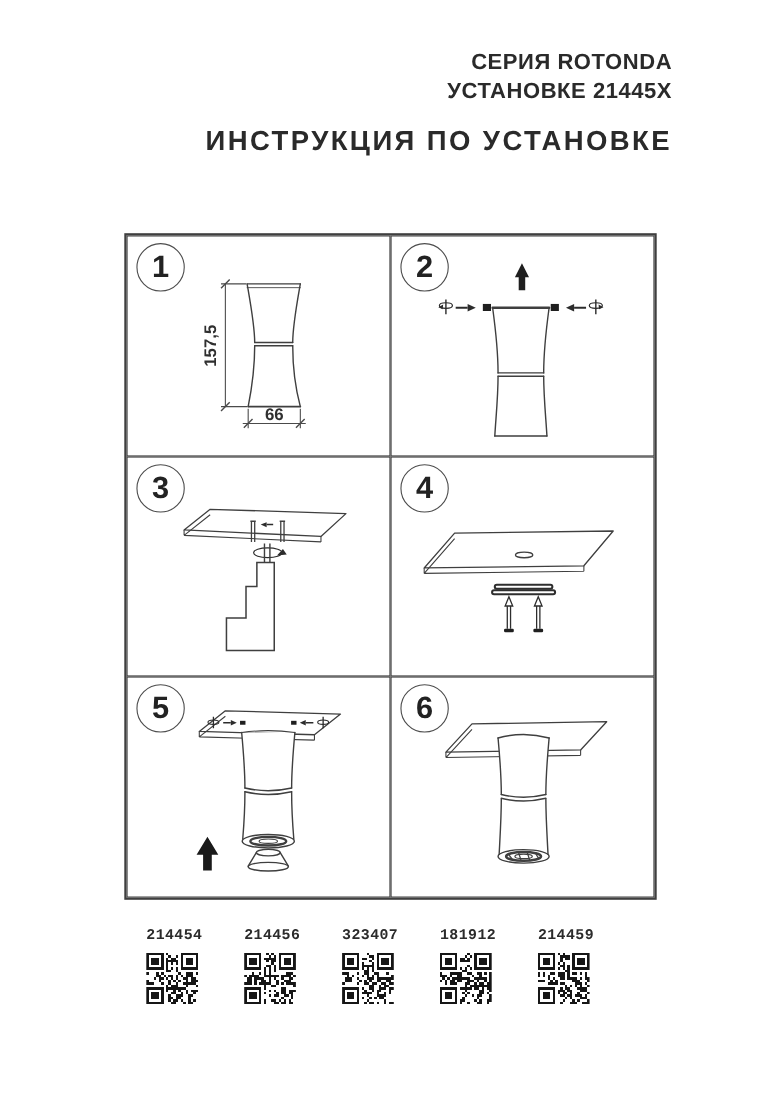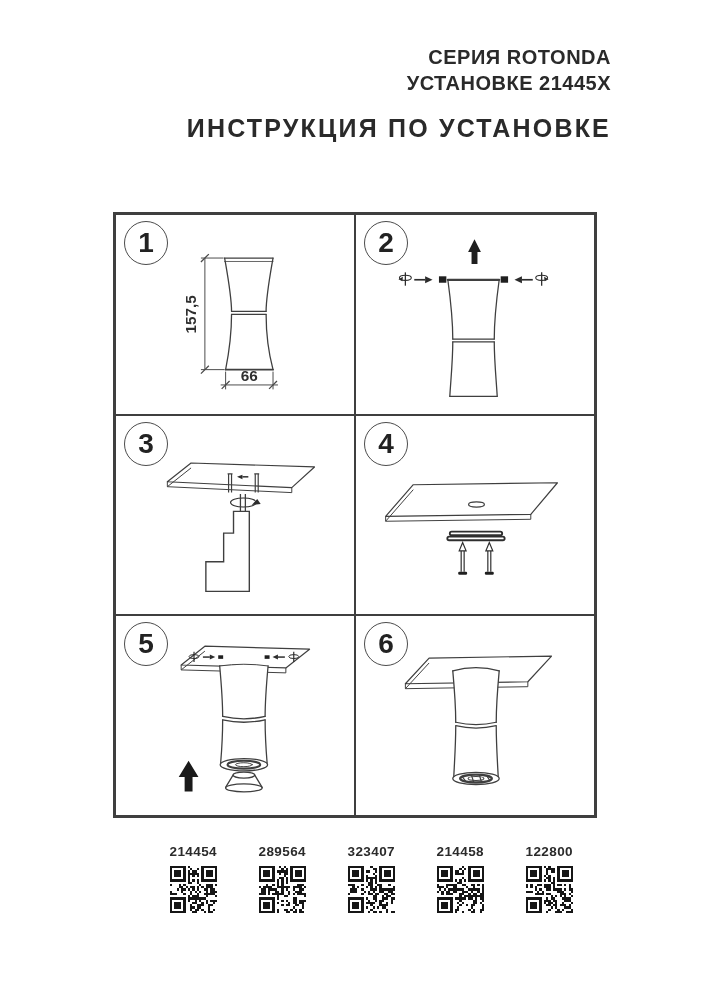--- a/index.html
+++ b/index.html
@@ -33,21 +33,21 @@
     display:flex;align-items:center;justify-content:center;
     font-size:28px;font-weight:700;color:#222;z-index:2;
     box-sizing:border-box;
   }
   .dim-text{font-family:"Liberation Sans", sans-serif;font-size:15.5px;font-weight:700;fill:#2f2f2f;}
   
   .qr-row{
     position:absolute;left:133px;top:844px;width:440px;
     display:flex;justify-content:space-between;
   }
-  .qr-item{width:84px;text-align:right;}
+  .qr-item{width:84px;text-align:left;font-family:Liberation Mono, monospace;}
   .qr-label{font-size:13.5px;font-weight:700;letter-spacing:0.4px;color:#2b2b2b;}
   .qr-item svg{width:47px;height:47px;margin-top:7px;}
 </style>
 </head>
 <body>
 
 <div class="page">
 
   <div class="header">
     <div class="hdr-block1">
@@ -354,21 +354,21 @@
           <rect x="17" y="19" width="1" height="1"></rect>
           <rect x="19" y="19" width="1" height="1"></rect>
           <rect x="10" y="20" width="1" height="1"></rect>
           <rect x="11" y="20" width="1" height="1"></rect>
           <rect x="15" y="20" width="1" height="1"></rect>
           <rect x="17" y="20" width="1" height="1"></rect>
           <rect x="18" y="20" width="1" height="1"></rect>
         </svg>
     </div>
     <div class="qr-item">
-      <div class="qr-label">289564</div>
+      <div class="qr-label">214456</div>
       <svg viewBox="0 0 21 21" fill="#161616" shape-rendering="crispEdges">
           <path fill-rule="evenodd" d="M0,0h7v7h-7z M1,1v5h5v-5z"></path>
           <rect x="2" y="2" width="3" height="3"></rect>
           <path fill-rule="evenodd" d="M14,0h7v7h-7z M15,1v5h5v-5z"></path>
           <rect x="16" y="2" width="3" height="3"></rect>
           <path fill-rule="evenodd" d="M0,14h7v7h-7z M1,15v5h5v-5z"></path>
           <rect x="2" y="16" width="3" height="3"></rect>
           <rect x="9" y="0" width="1" height="1"></rect>
           <rect x="11" y="0" width="1" height="1"></rect>
           <rect x="10" y="1" width="1" height="1"></rect>
@@ -612,21 +612,21 @@
           <rect x="9" y="20" width="1" height="1"></rect>
           <rect x="11" y="20" width="1" height="1"></rect>
           <rect x="12" y="20" width="1" height="1"></rect>
           <rect x="14" y="20" width="1" height="1"></rect>
           <rect x="17" y="20" width="1" height="1"></rect>
           <rect x="19" y="20" width="1" height="1"></rect>
           <rect x="20" y="20" width="1" height="1"></rect>
         </svg>
     </div>
     <div class="qr-item">
-      <div class="qr-label">214458</div>
+      <div class="qr-label">181912</div>
       <svg viewBox="0 0 21 21" fill="#161616" shape-rendering="crispEdges">
           <path fill-rule="evenodd" d="M0,0h7v7h-7z M1,1v5h5v-5z"></path>
           <rect x="2" y="2" width="3" height="3"></rect>
           <path fill-rule="evenodd" d="M14,0h7v7h-7z M15,1v5h5v-5z"></path>
           <rect x="16" y="2" width="3" height="3"></rect>
           <path fill-rule="evenodd" d="M0,14h7v7h-7z M1,15v5h5v-5z"></path>
           <rect x="2" y="16" width="3" height="3"></rect>
           <rect x="11" y="0" width="1" height="1"></rect>
           <rect x="10" y="1" width="1" height="1"></rect>
           <rect x="12" y="1" width="1" height="1"></rect>
@@ -746,21 +746,21 @@
           <rect x="19" y="19" width="1" height="1"></rect>
           <rect x="20" y="19" width="1" height="1"></rect>
           <rect x="8" y="20" width="1" height="1"></rect>
           <rect x="11" y="20" width="1" height="1"></rect>
           <rect x="15" y="20" width="1" height="1"></rect>
           <rect x="16" y="20" width="1" height="1"></rect>
           <rect x="19" y="20" width="1" height="1"></rect>
         </svg>
     </div>
     <div class="qr-item">
-      <div class="qr-label">122800</div>
+      <div class="qr-label">214459</div>
       <svg viewBox="0 0 21 21" fill="#161616" shape-rendering="crispEdges">
           <path fill-rule="evenodd" d="M0,0h7v7h-7z M1,1v5h5v-5z"></path>
           <rect x="2" y="2" width="3" height="3"></rect>
           <path fill-rule="evenodd" d="M14,0h7v7h-7z M15,1v5h5v-5z"></path>
           <rect x="16" y="2" width="3" height="3"></rect>
           <path fill-rule="evenodd" d="M0,14h7v7h-7z M1,15v5h5v-5z"></path>
           <rect x="2" y="16" width="3" height="3"></rect>
           <rect x="8" y="0" width="1" height="1"></rect>
           <rect x="10" y="0" width="1" height="1"></rect>
           <rect x="9" y="1" width="1" height="1"></rect>

